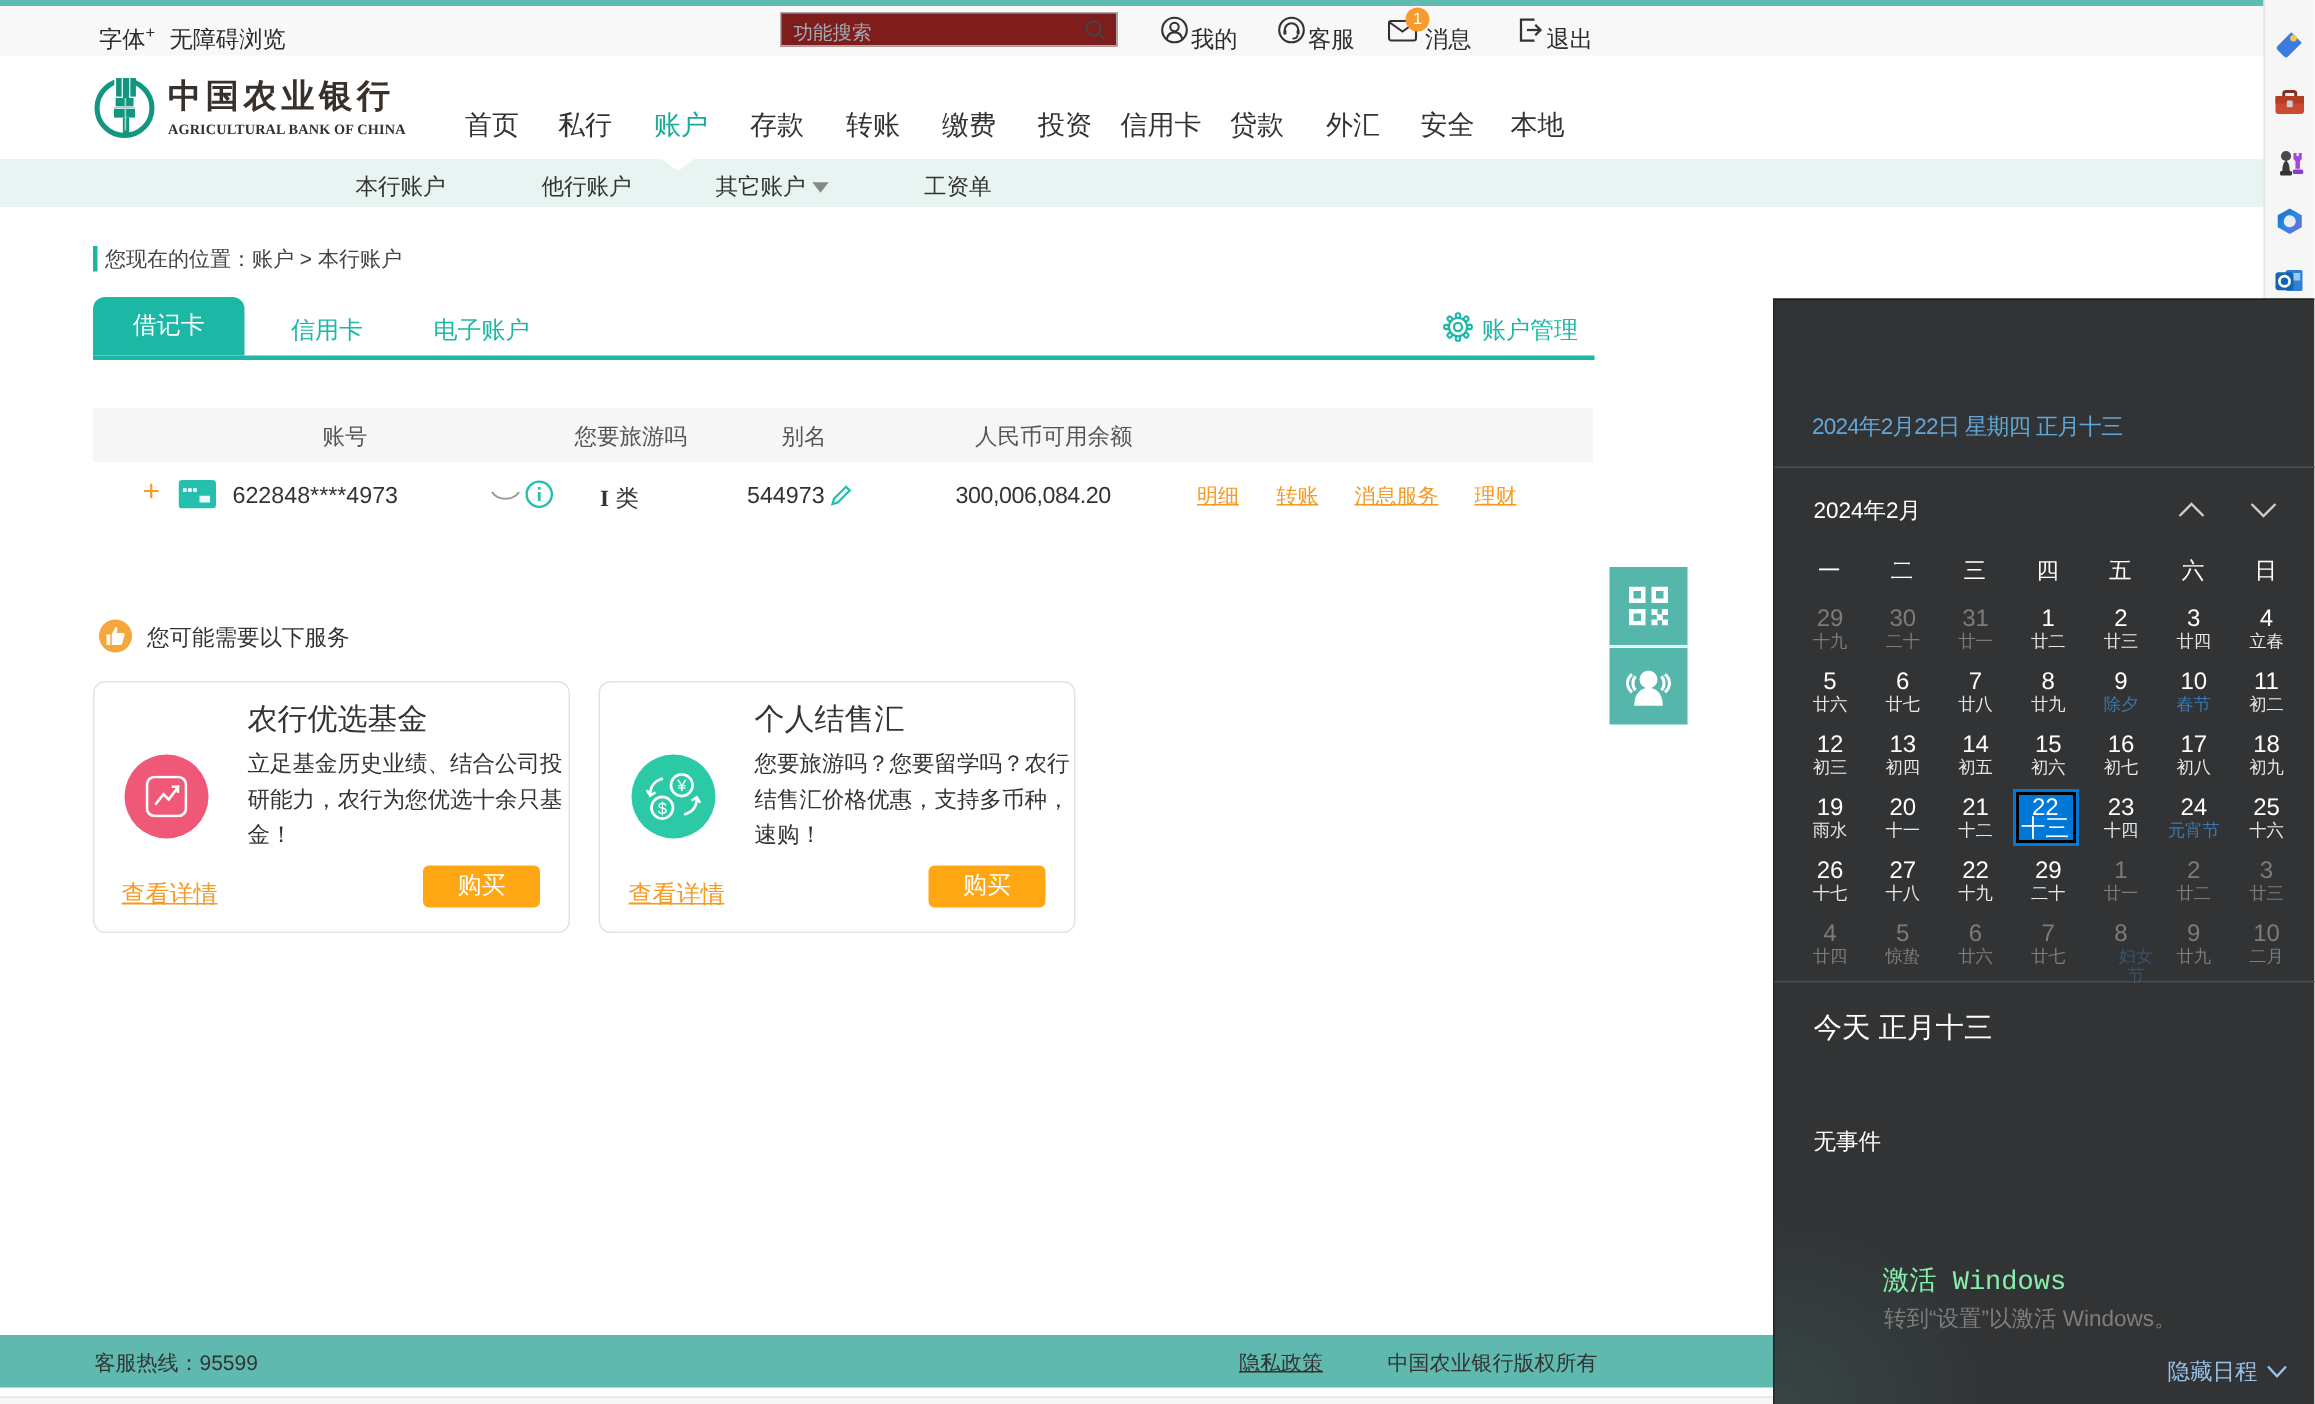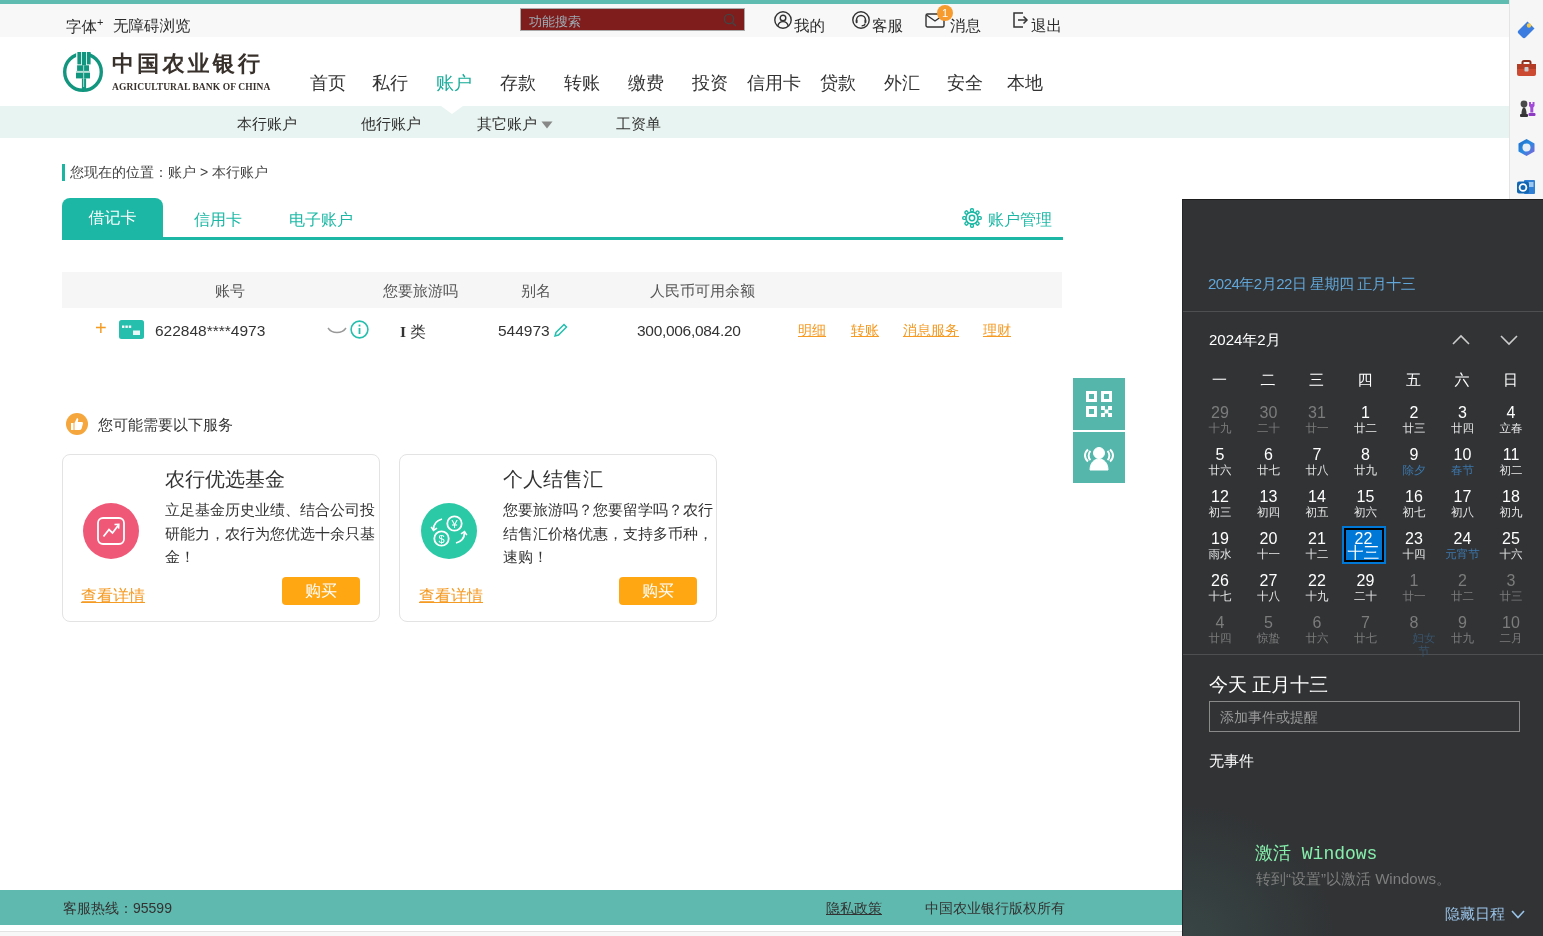--- a/index.html
+++ b/index.html
@@ -328,23 +328,20 @@
   <div id="pmonth">2024年2月</div>
   <svg class="chev" style="left:268px;" width="20" height="12" viewBox="0 0 20 12">
       <path d="M2 10 L10 2 L18 10" fill="none" stroke="#ccc" stroke-width="1.6"></path>
     </svg>
   <svg class="chev" style="left:316px;" width="20" height="12" viewBox="0 0 20 12">
       <path d="M2 2 L10 10 L18 2" fill="none" stroke="#ccc" stroke-width="1.6"></path>
     </svg>
   <div id="pgrid"></div>
   <div class="psep" style="top:454px;"></div>
   <div id="today-line">今天 正月十三</div>
-  <div id="evinput">
-      <span>添加事件或提醒</span>
-    </div>
   <div id="noev">无事件</div>
   <div id="wm1">激活 Windows</div>
   <div id="wm2">转到“设置”以激活 Windows。</div>
   <div id="hide-sched">隐藏日程 <svg width="14" height="9" viewBox="0 0 14 9" style="margin-left:2px;">
         <path d="M1 1 L7 7.5 L13 1" fill="none" stroke="#99c3e8" stroke-width="1.6"></path>
       </svg></div>
 <div class="dow" style="left: 12.5px;">一</div>
     <div class="dow" style="left: 61px;">二</div>
     <div class="dow" style="left: 109.5px;">三</div>
     <div class="dow" style="left: 158px;">四</div>

